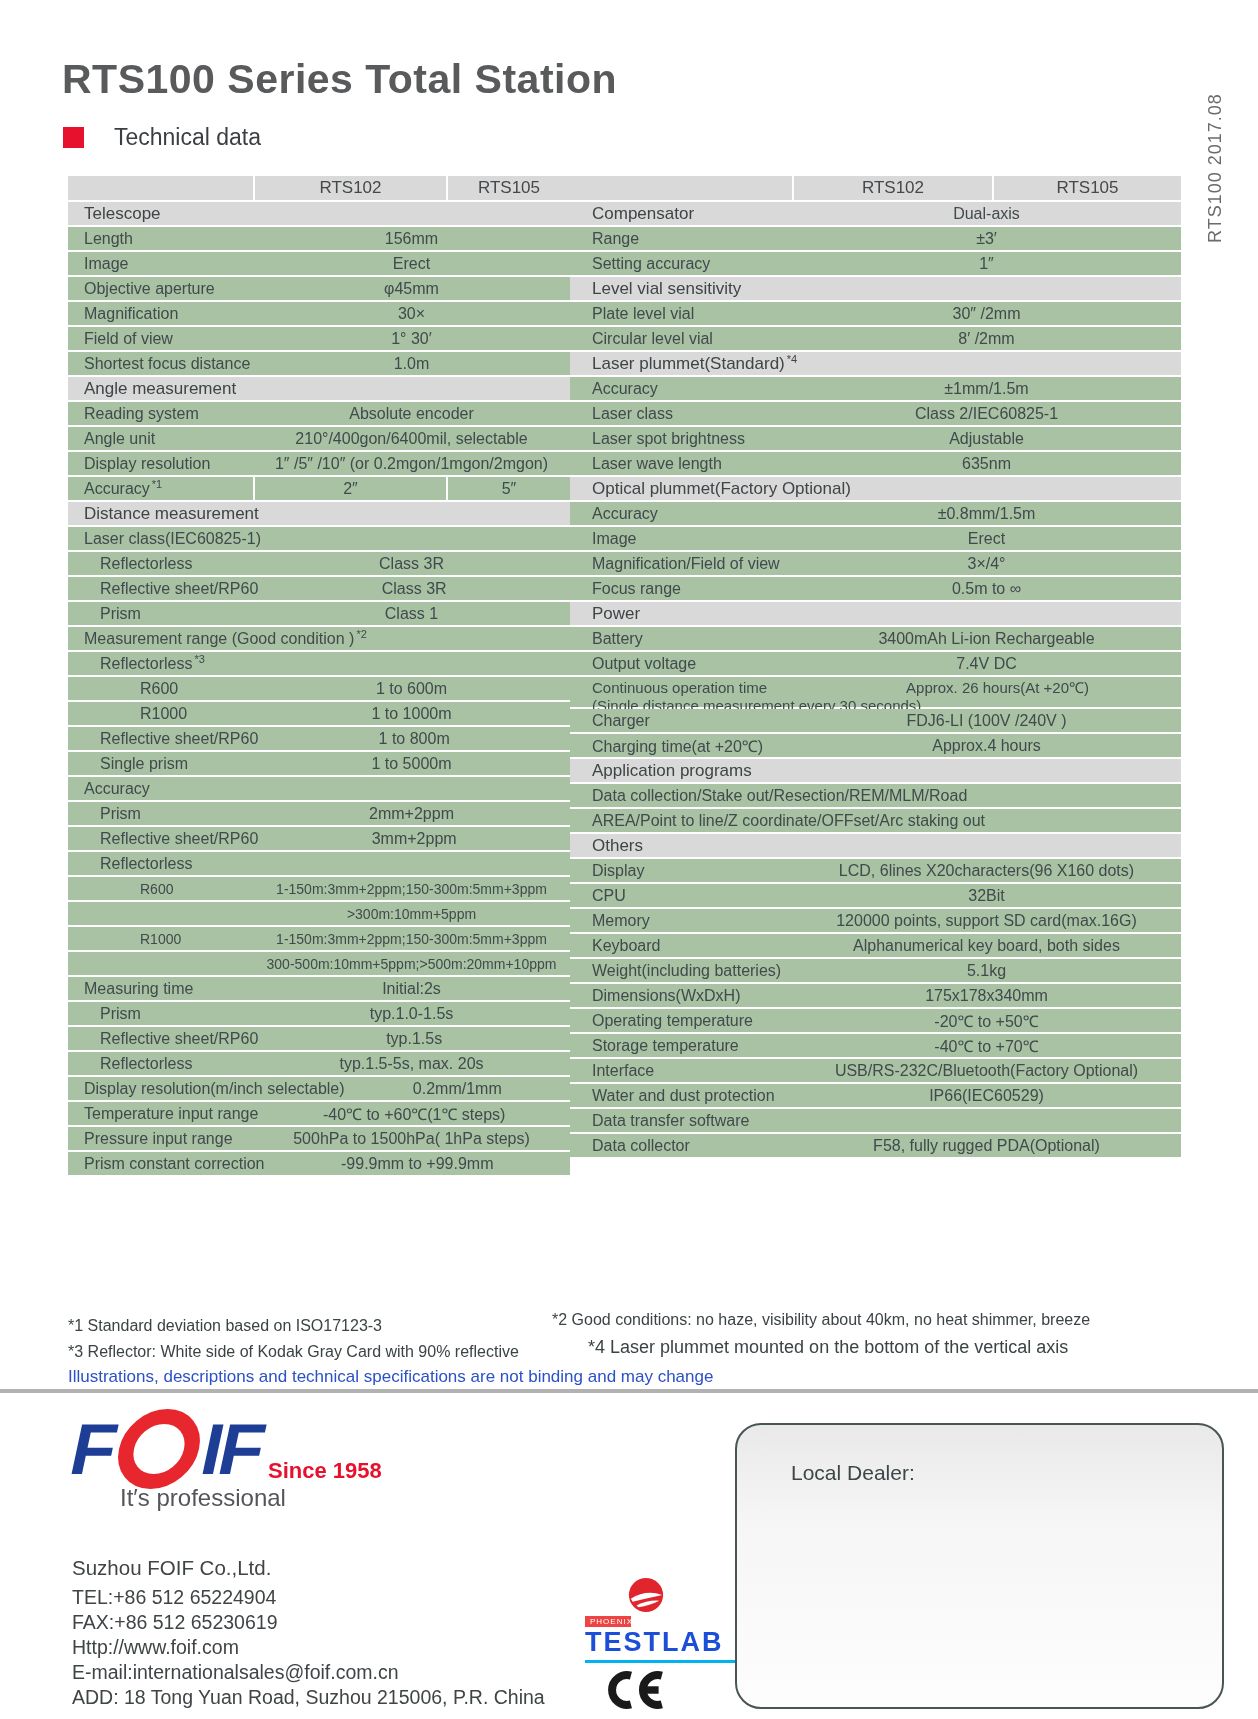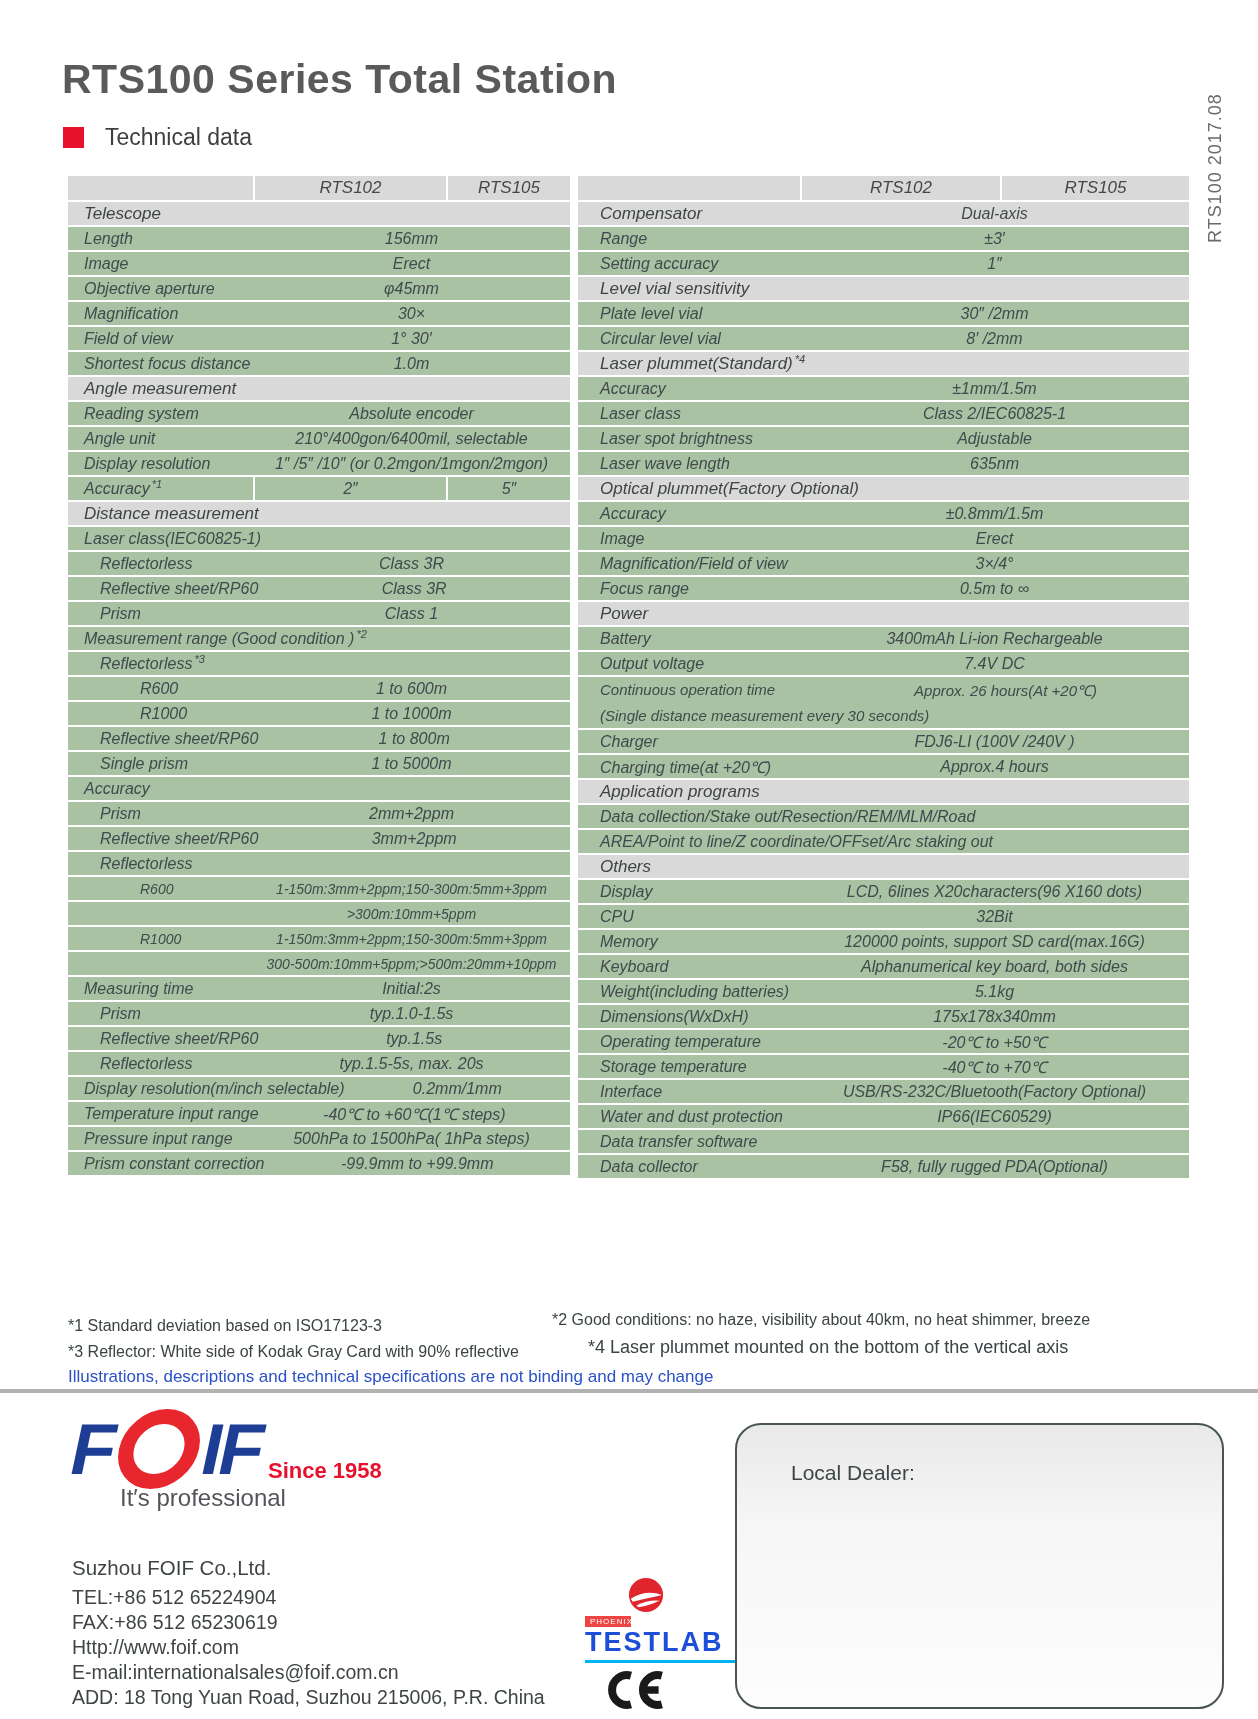--- a/index.html
+++ b/index.html
@@ -1,29 +1,29 @@
 <!DOCTYPE html>
 <html><head>
 <meta charset="utf-8">
 <style>
   html,body{margin:0;padding:0;background:#fff;}
   .page{position:relative;width:1258px;height:1719px;background:#fff;overflow:hidden;
         font-family:"Liberation Sans",sans-serif;color:#414a4c;}
 
   .title{position:absolute;left:62px;top:56px;font-size:41px;font-weight:bold;
          color:#595a5c;letter-spacing:0.5px;}
-  .tech-heading{position:absolute;left:63px;top:124px;display:flex;align-items:center;gap:21px;}
+  .tech-heading{position:absolute;left:63px;top:124px;display:flex;align-items:center;gap:30px;}
   .red-square{width:21px;height:21px;background:#e8112d;}
   .tech-heading span.t{font-size:23px;color:#3c3f41;}
 
   .side-label{position:absolute;left:1205px;top:243px;transform:rotate(-90deg);
               transform-origin:0 0;white-space:nowrap;font-size:18px;color:#6b6b6b;
               letter-spacing:1px;}
 
-  .tables{position:absolute;left:68px;top:176px;display:flex;gap:8px;font-style:italic;}
+  .tables{position:absolute;left:68px;top:176px;display:flex;}
   .table{display:flex;flex-direction:column;}
   .table.left{width:502px;}
   .table.right{width:611px;}
 
   .row{display:flex;align-items:stretch;height:23px;margin-bottom:2px;
        background:#a8c2a3;font-size:16px;color:#414a4c;}
   .row>div{display:flex;align-items:center;box-sizing:border-box;}
   .row.models{background:#d9d9d9;height:24px;font-size:17px;color:#45484a;}
   .row.section{background:#d9d9d9;}
   .row.section .lbl{font-size:17px;color:#3f4446;}
@@ -32,21 +32,21 @@
   .ind1 .lbl{padding-left:32px;}
   .ind2 .lbl{padding-left:72px;}
   .val{flex:1;justify-content:center;text-align:center;}
   .mcell{width:193px;border-left:2px solid #fff;justify-content:center;}
   .mcell.m2{width:auto;flex:1;}
   .right .mcell{width:200px;}
   .vcell{border-left:2px solid #fff;justify-content:center;}
   .vcell.v1{width:193px;}
   .vcell.v2{flex:1;}
   .row.small{font-size:14px;}
-  .row.spec2{height:51px;flex-direction:column;align-items:stretch;font-size:15px;}
+  .row.spec2{height:30px;flex-direction:column;align-items:stretch;font-size:15px;}
   .spec2 .line1{display:flex;flex:1;}
   .spec2 .line1 .lbl{display:flex;align-items:center;}
   .spec2 .line1 .val{display:flex;align-items:center;justify-content:center;}
   .spec2 .line2{flex:1;padding-left:22px;display:flex;align-items:center;font-size:15px;}
   sup{font-size:11px;position:relative;top:-5px;margin-left:2px;}
 
   .fn{position:absolute;font-size:16px;color:#3b4345;}
   .fn.f1{left:68px;top:1317px;}
   .fn.f2{left:552px;top:1311px;}
   .fn.f3{left:68px;top:1343px;}

